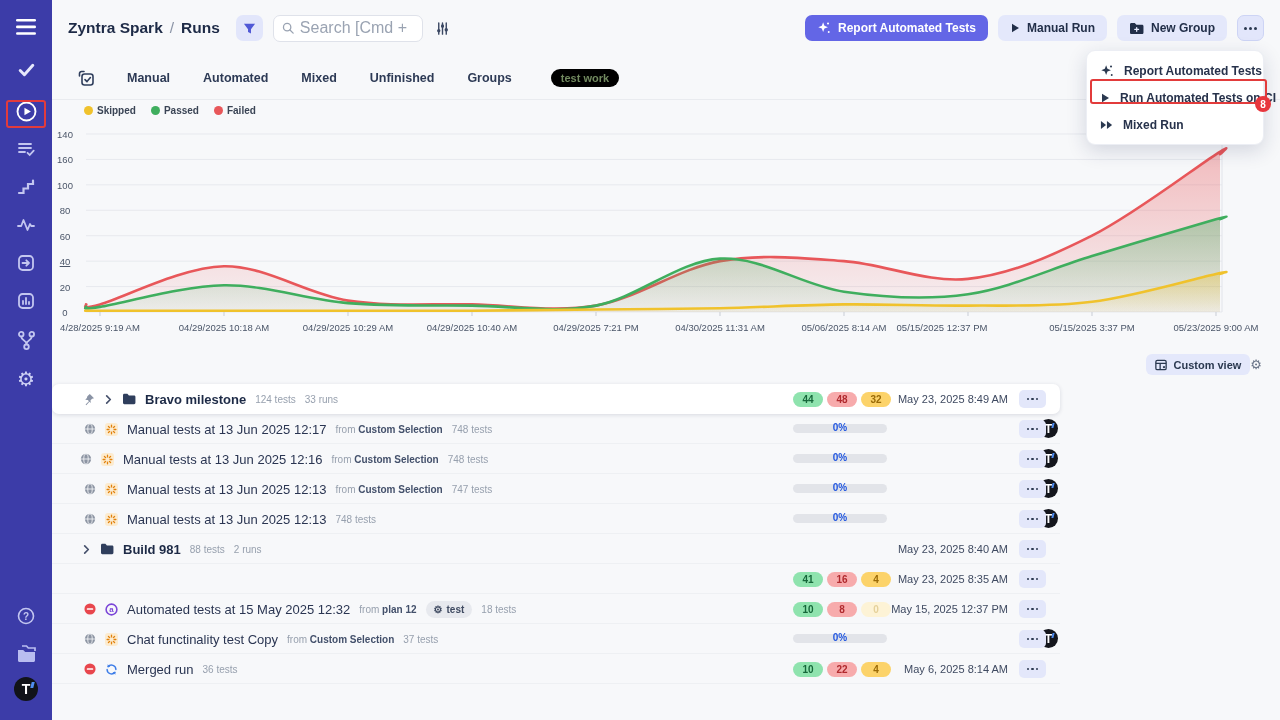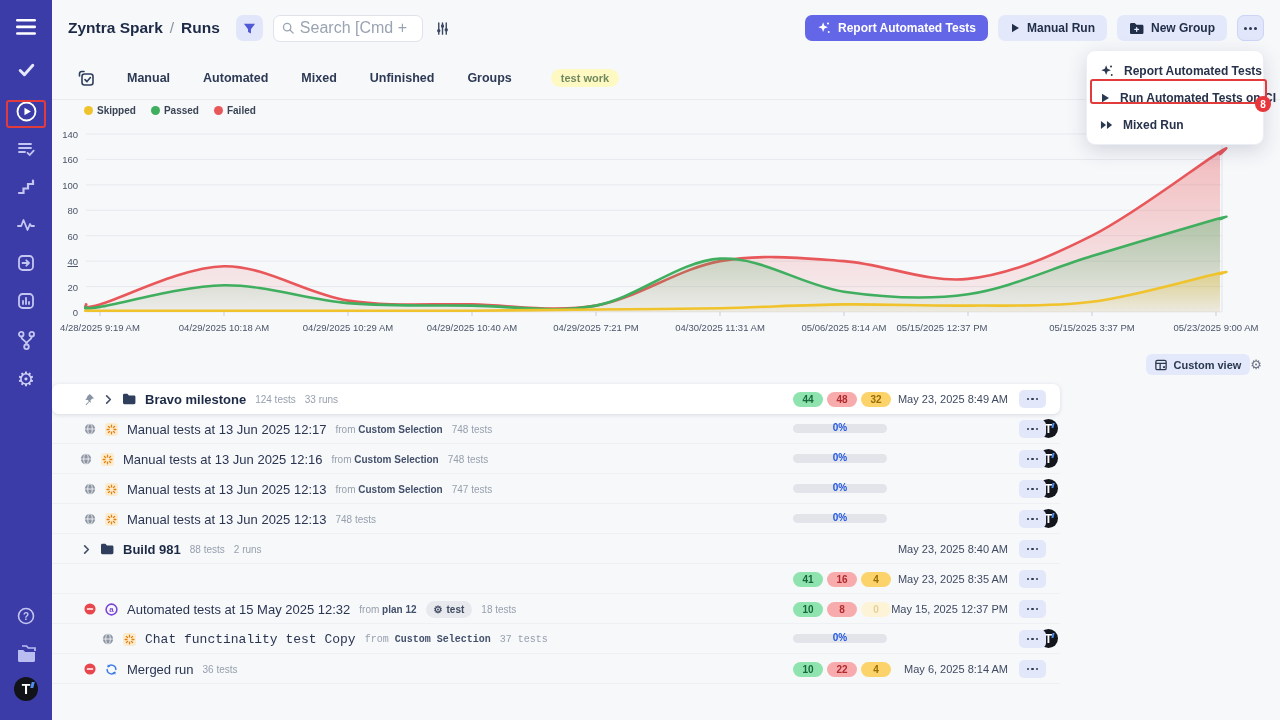--- a/index.html
+++ b/index.html
@@ -20,29 +20,29 @@
   .search input{border:0;outline:0;width:112px;font-size:16px;color:#3b4863;background:transparent;font-family:"Liberation Sans",sans-serif}
   .search input::placeholder{color:#9aa3b2}
   .spacer{flex:1}
   .hbtn{height:26px;border:0;border-radius:7px;background:#e4e8fb;color:#222f49;display:flex;align-items:center;gap:7px;padding:0 12px;font-size:12px;font-weight:700;cursor:pointer;white-space:nowrap;font-family:"Liberation Sans",sans-serif}
   .hbtn.primary{background:#6366e6;color:#fff}
   .dots i{display:inline-block;width:3px;height:3px;border-radius:50%;background:#2b3950;margin:0 1.2px}
 
   
   .tabbar{position:absolute;left:52px;top:56px;width:1228px;height:44px;display:flex;align-items:center;gap:33px;padding-left:26px;border-bottom:1px solid #e9ebef}
   .tab{font-size:12.5px;font-weight:700;color:#2d3a55;cursor:pointer;white-space:nowrap}
-  .tagpill{background:#fef9c3;color:#71895f;font-size:11px;font-weight:700;border-radius:10px;padding:3px 10px;margin-left:6px;cursor:pointer}
+  .tagpill{background:#000000;color:#71895f;font-size:11px;font-weight:700;border-radius:10px;padding:3px 10px;margin-left:6px;cursor:pointer}
 
   
   .legend{position:absolute;left:52px;top:100px;width:1228px;height:20px;display:flex;align-items:center;gap:15px;padding-left:32px}
   .litem{display:flex;align-items:center;gap:4px;font-size:10px;font-weight:700;color:#3a4455}
   .ldot{width:9px;height:9px;border-radius:50%}
   .chart{position:absolute;left:52px;top:120px;width:1228px;height:225px}
   .chart svg{position:absolute;left:0;top:0}
-  .ylab{position:absolute;width:26px;text-align:right;font-size:9.5px;color:#4a5568}
+  .ylab{position:absolute;width:26px;text-align:center;font-size:9.5px;color:#4a5568}
   .xlab{position:absolute;top:202px;transform:translateX(-50%);font-size:9.5px;color:#4a5568;white-space:nowrap}
 
   
   .toolbar{position:absolute;left:52px;top:345px;width:1228px;height:39px;display:flex;align-items:center;justify-content:flex-end;padding-right:18px}
   .cv{height:21px;background:#e4e8fb;border:0;border-radius:6px;display:flex;align-items:center;gap:6px;padding:0 9px;font-size:11px;font-weight:700;color:#2b3950;cursor:pointer;font-family:"Liberation Sans",sans-serif}
   .gear{font-size:13px;color:#6b7588;cursor:pointer;line-height:1}
 
   
   .table{position:absolute;left:52px;top:384px;width:1008px}
   .row{position:relative;height:30px;border-bottom:1px solid #eef0f3}
@@ -564,21 +564,21 @@
         <span class="pill s0">0</span>
       </div>
       <span class="rdate">May 15, 2025 12:37 PM</span>
       <button class="rowdots">
         <i></i>
         <i></i>
         <i></i>
       </button>
     </div>
     <div class="row">
-      <div class="rleft" style="padding-left: 50px; font-family: Liberation Mono, monospace;">
+      <div class="rleft" style="padding-left: 32px;">
         <span class="icn">
           <svg width="12" height="12" viewBox="0 0 14 14">
             <circle cx="7" cy="7" r="6" fill="#8d95a3"></circle>
             <ellipse cx="7" cy="7" rx="2.6" ry="6" fill="none" stroke="#f5f6f8" stroke-width="1"></ellipse>
             <path d="M1 7h12" stroke="#f5f6f8" stroke-width="1"></path>
           </svg>
         </span>
         <span class="icn">
           <svg width="13" height="13" viewBox="0 0 14 14">
             <rect width="14" height="14" rx="3.5" fill="#fcebcf"></rect>

